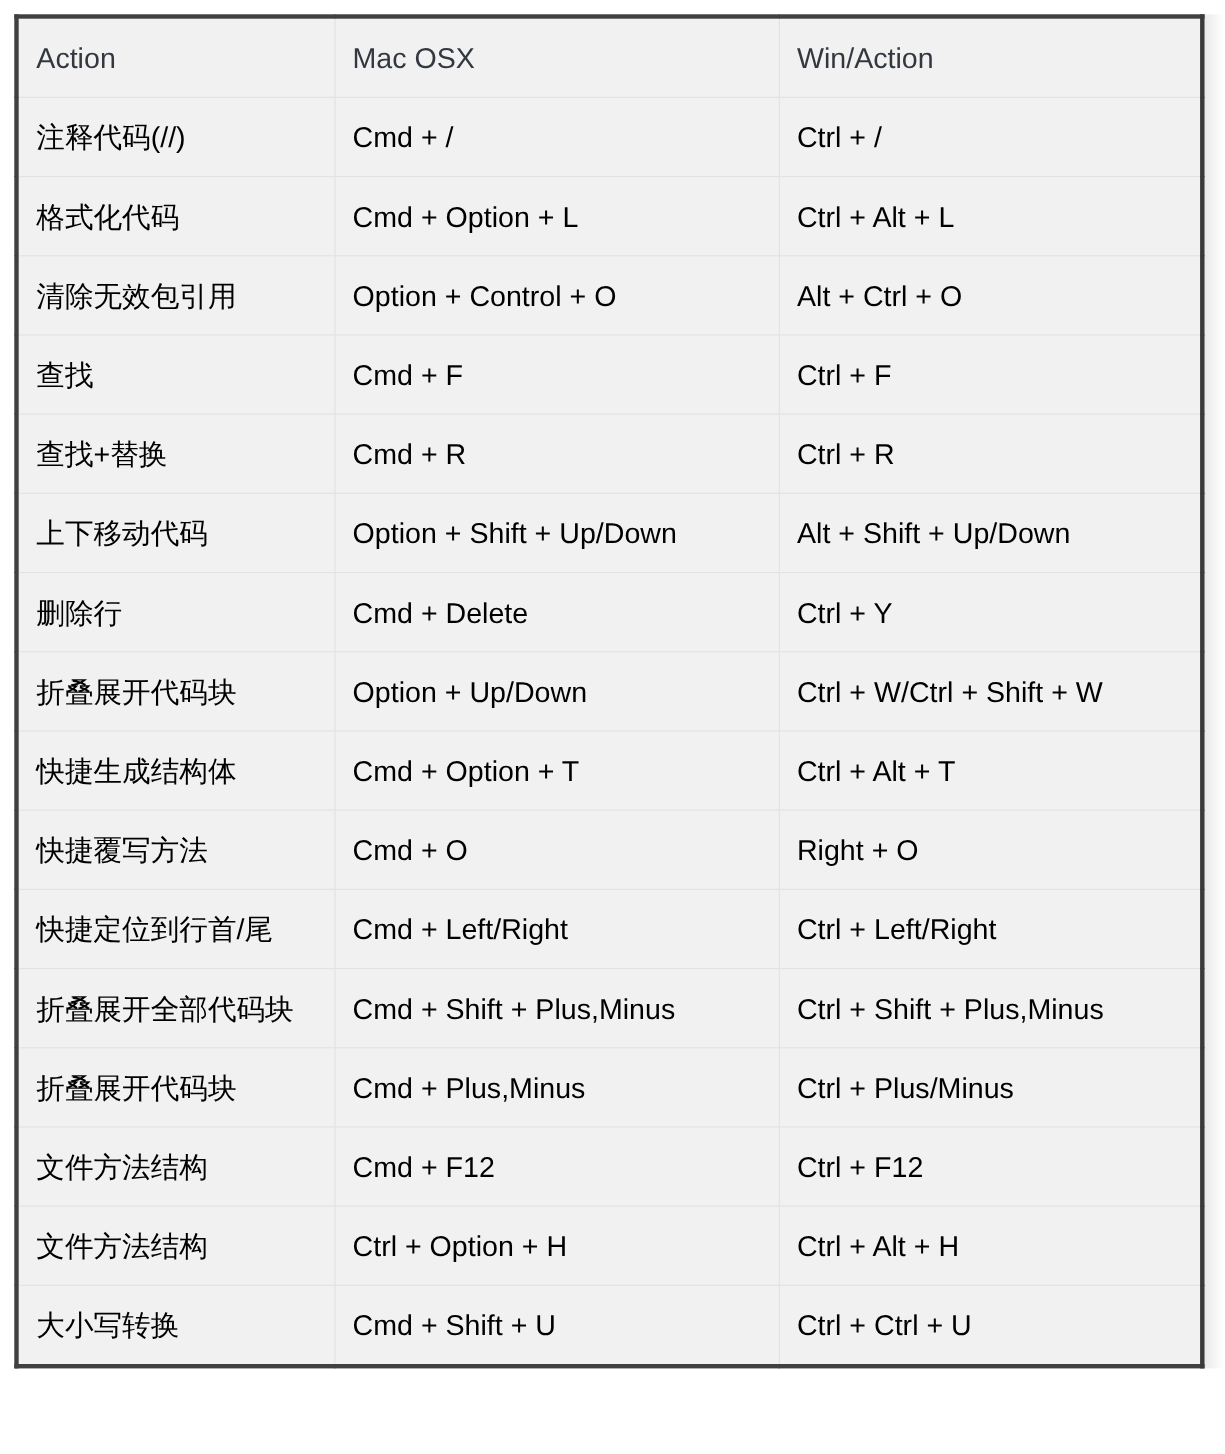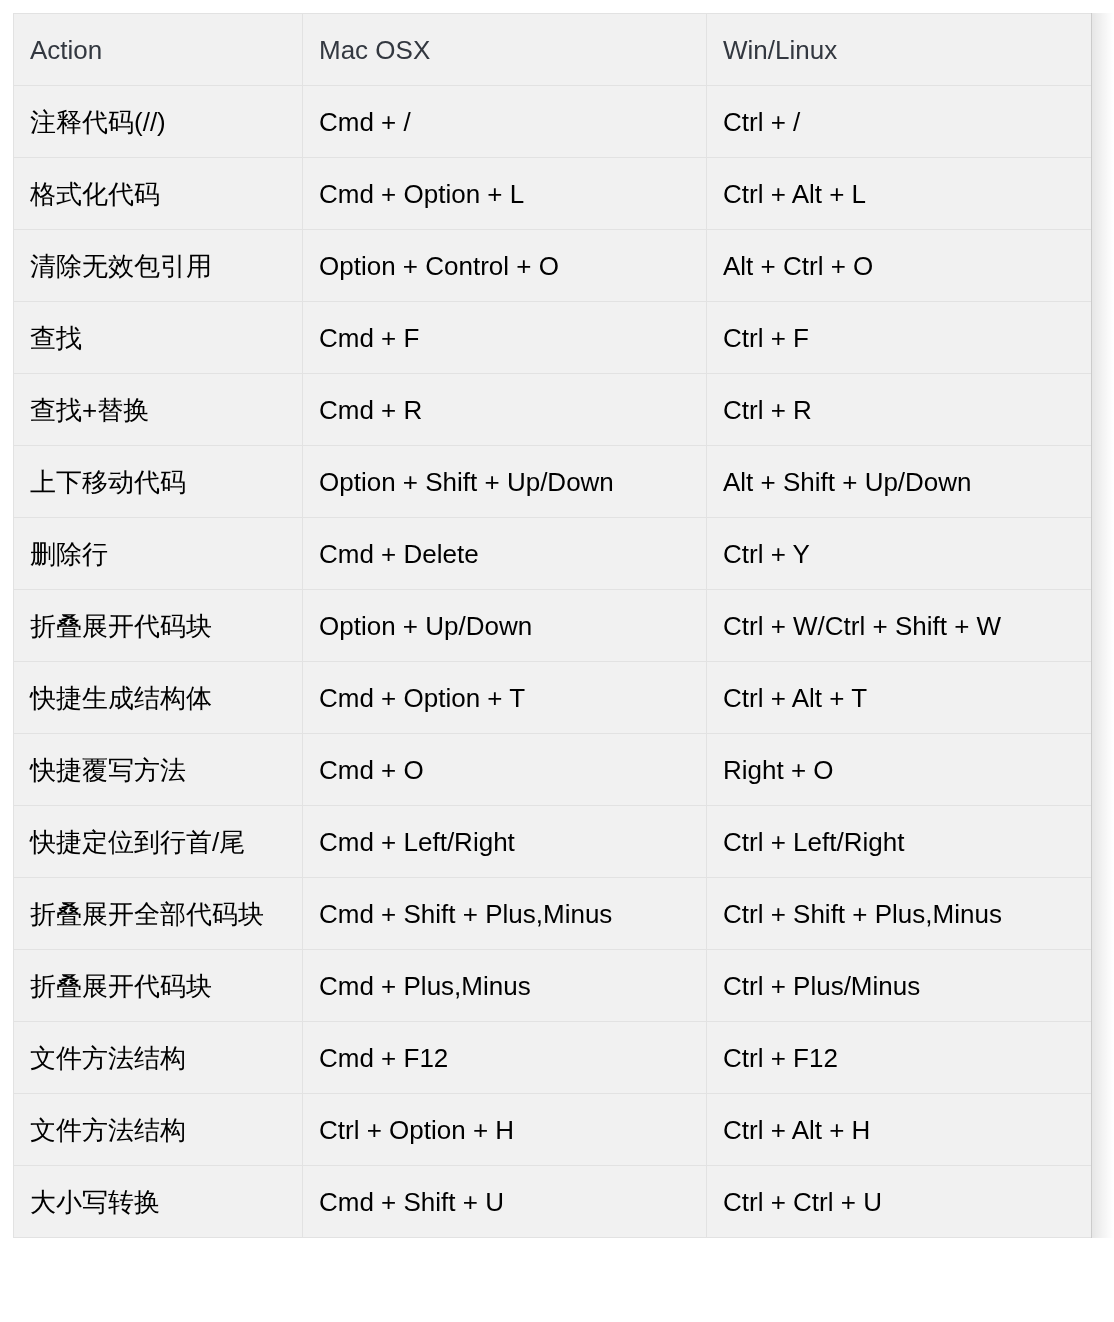--- a/index.html
+++ b/index.html
@@ -25,21 +25,21 @@
     left: 13px;
     top: 13px;
     width: 1078px;
     overflow: visible;
   }
   table.shortcut-table {
     border-collapse: collapse;
     width: 1078px;
     table-layout: fixed;
     background: #f1f1f1;
-    border: 1px solid #404040;
+    border: 4px solid #404040;
   }
   table.shortcut-table col.col-action   { width: 289px; }
   table.shortcut-table col.col-mac      { width: 404px; }
   table.shortcut-table col.col-win      { width: 385px; }
 
   table.shortcut-table th,
   table.shortcut-table td {
     border: 1px solid #e2e2e2;
     background: #f1f1f1;
     padding: 0 16px;
@@ -76,21 +76,21 @@
     <table class="shortcut-table">
       <colgroup>
         <col class="col-action">
         <col class="col-mac">
         <col class="col-win">
       </colgroup>
       <thead>
         <tr>
           <th>Action</th>
           <th>Mac OSX</th>
-          <th>Win/Linux</th>
+          <th>Win/Action</th>
         </tr>
       </thead>
       <tbody>
         <tr>
           <td>注释代码(//)</td>
           <td>Cmd + /</td>
           <td>Ctrl + /</td>
         </tr>
         <tr>
           <td>格式化代码</td>

